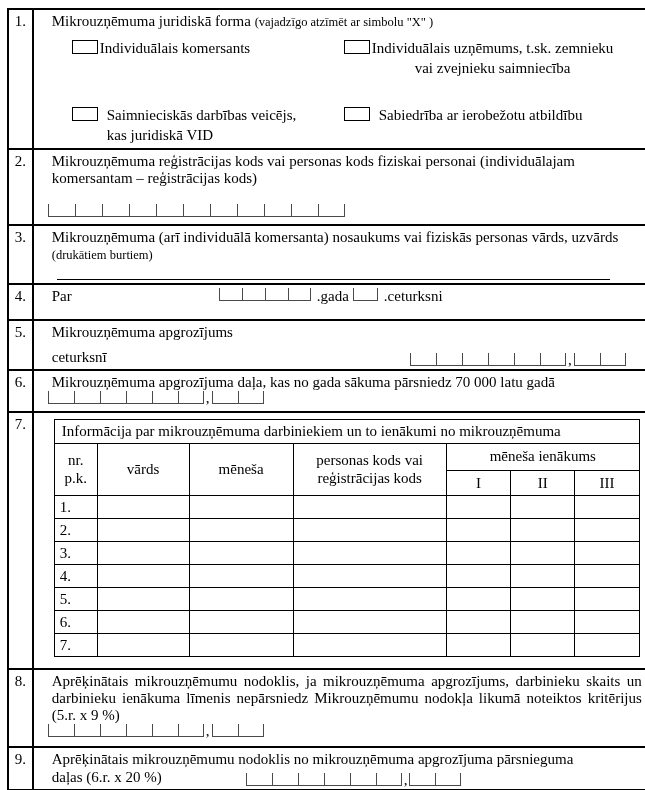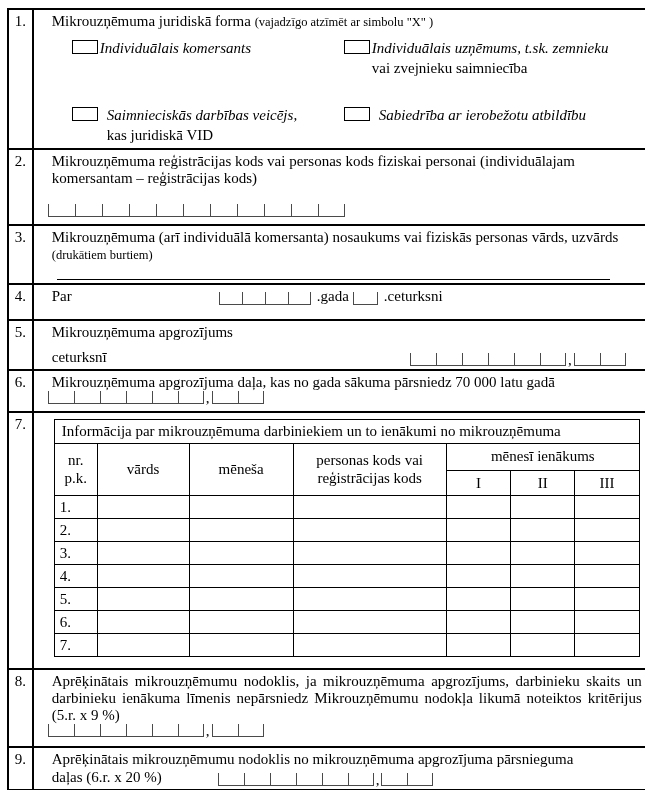--- a/index.html
+++ b/index.html
@@ -36,23 +36,23 @@
   .options {
     display:grid; grid-template-columns:272px 1fr;
     row-gap:26px; padding-left:20px; margin-top:8px;
   }
   .opt { display:flex; align-items:flex-start; }
   .checkbox {
     flex:0 0 auto; width:24px; height:12px;
     border:1.6px solid #000; margin-top:2px; background:#fff;
   }
   .opt-text { display:inline-block; line-height:1.35; }
-  .opt-text .l1 { display:block; white-space:nowrap;font-style:italic; }
+  .opt-text .l1 { display:block; white-space:nowrap; }
   .opt-text .l2 { display:block; }
-  .l2.right { text-align:left; }
+  .l2.right { text-align:center; }
   .gap0 { margin-left:2px; }
   .gap1 { margin-left:9px; }
 
   
   .comb { display:inline-flex; align-items:flex-end; vertical-align:baseline; }
   .comb-cell {
     display:inline-block; height:13px;
     border-left:1.6px solid #4a4a4a; border-bottom:1.6px solid #4a4a4a;
     box-sizing:border-box;
   }
@@ -64,30 +64,30 @@
   .comb.w25 .comb-cell { width:25px; }
   .comb-left { margin-left:-4px; }
 
   .row2-comb { margin-top:17px; }
 
   .write-line {
     border-bottom:1.4px solid #000; height:0;
     margin:16px 32px 0 5px;
   }
 
-  .r4-line { display:flex; align-items:flex-end; }
+  .r4-line { display:flex; align-items:flex-start; }
   .r4-line .year-comb { margin-left:147px; }
   .r4-line .lbl { padding:0 4px 0 6px; }
 
   .r5-line2 { display:flex; align-items:flex-end; margin-top:8px; }
   .r5-line2 .comb { margin-left:auto; margin-right:16px; }
 
   .justified { text-align:justify; }
 
-  .r9-line2 { display:flex; align-items:flex-end; margin-top:1px; }
+  .r9-line2 { display:flex; align-items:flex-end; margin-top:1px;gap:28px; }
   .r9-line2 .comb { margin-left:56px; }
 
   
   .emp-table {
     border-collapse:collapse; width:calc(100% - 4px);
     margin:3px 14px 0 2px; table-layout:fixed;
   }
   .emp-table th, .emp-table td {
     border:1.4px solid #000; font-weight:normal;
     padding:1px 4px; box-sizing:border-box;
@@ -259,21 +259,21 @@
           <tr>
             <td colspan="7" class="emp-caption">Informācija par mikrouzņēmuma darbiniekiem un to ienākumi no mikrouzņēmuma</td>
           </tr>
           <tr class="hdr1">
             <th rowspan="2" class="pre">nr.
 p.k.</th>
             <th rowspan="2">vārds</th>
             <th rowspan="2">mēneša</th>
             <th rowspan="2" class="pre">personas kods vai
 reģistrācijas kods</th>
-            <th colspan="3">mēnesī ienākums</th>
+            <th colspan="3">mēneša ienākums</th>
           </tr>
           <tr class="hdr2">
             <th>I</th>
             <th>II</th>
             <th>III</th>
           </tr>
         </tbody>
         <tbody>
               <tr class="emp-row">
                 <td class="emp-num">1.</td>

